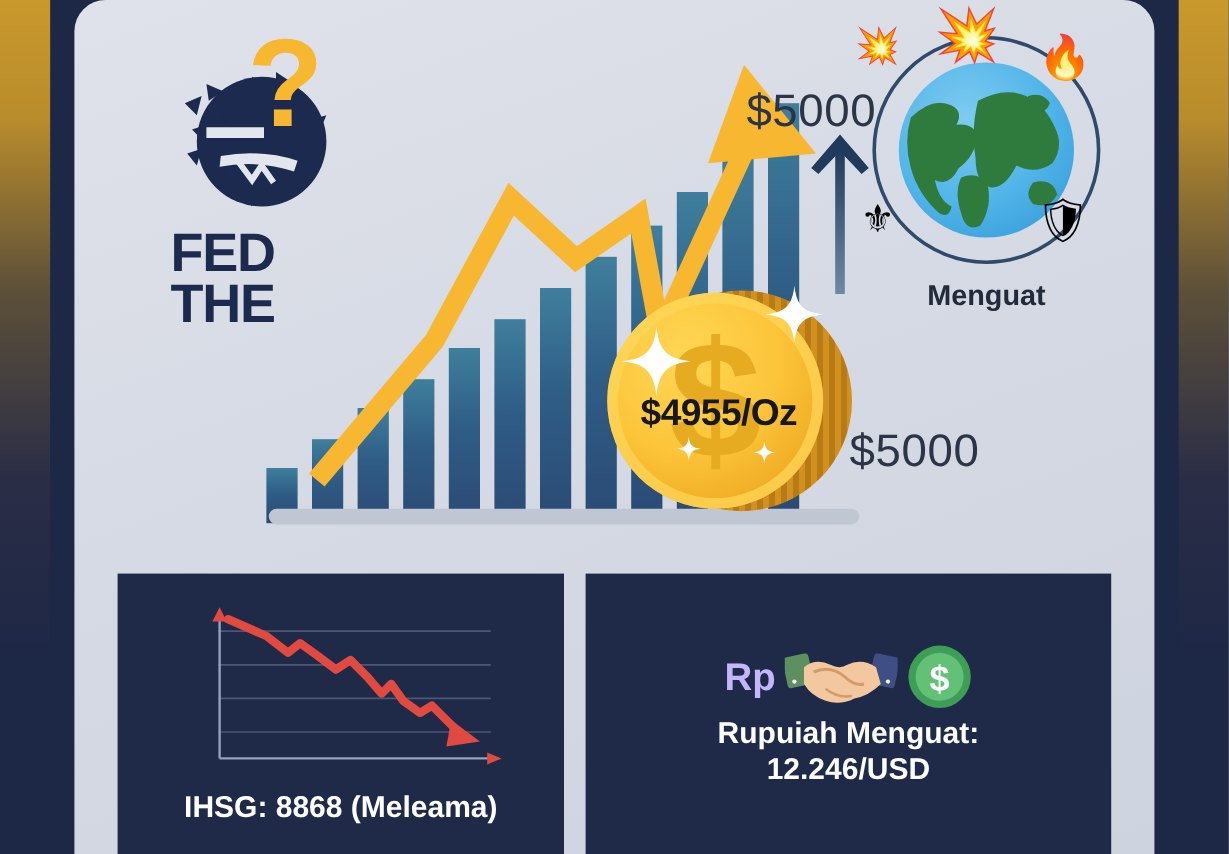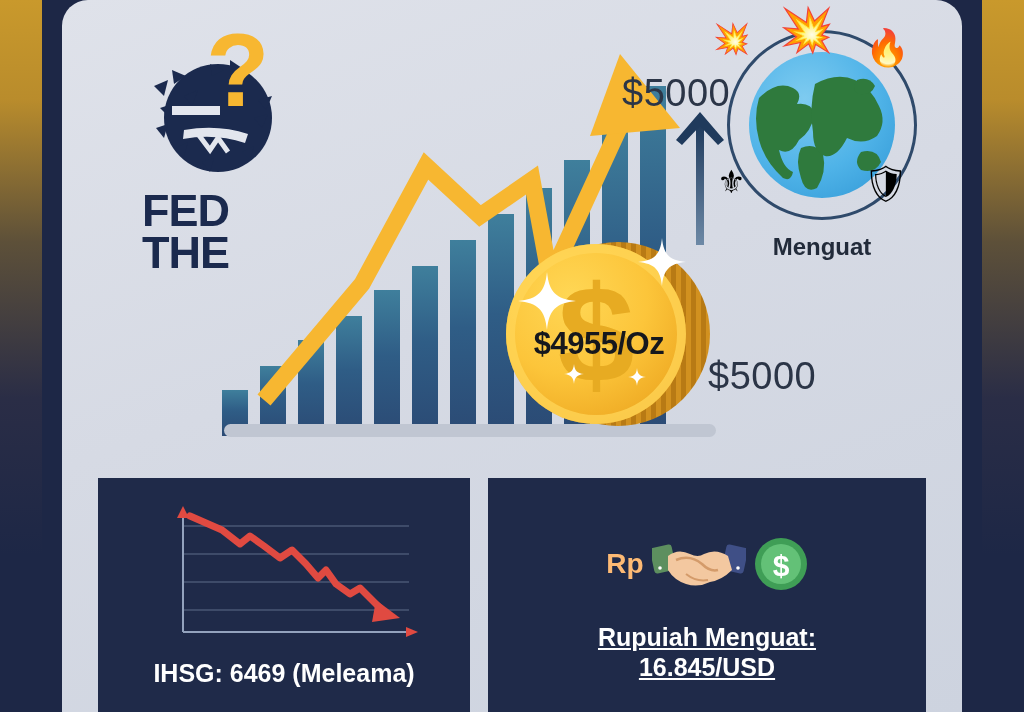--- a/index.html
+++ b/index.html
@@ -127,22 +127,22 @@
   .panel-caption{
     position:absolute; left:0; right:0; color:#ffffff; font-weight:bold;
     text-align:center; font-size:25px; line-height:1.2;
   }
   #ihsg-chart{ position:absolute; left:66px; top:24px; width:260px; height:142px; }
   #ihsg-caption{ top:180px; }
   #rupiah-row{
     position:absolute; left:0; right:0; top:56px;
     display:flex; align-items:center; justify-content:center; gap:8px;
   }
-  #rp-text{ color:#fdba74; font-size:28px; font-weight:bold; }
-  #rupiah-caption{ top:144px;text-decoration:underline; }
+  #rp-text{ color:#c4b5fd; font-size:32px; font-weight:bold; }
+  #rupiah-caption{ top:118px; }
 </style>
 </head>
 <body>
 
 <div id="stage">
 
   <div class="edge-gold left"></div>
   <div class="edge-dark l"></div>
   <div class="edge-gold right"></div>
   <div class="edge-dark r"></div>
@@ -264,21 +264,21 @@
         </g>
         <g stroke="#93a2bd" stroke-width="2" fill="none">
           <line x1="19" y1="14" x2="19" y2="130"></line>
           <line x1="19" y1="130" x2="246" y2="130"></line>
         </g>
         <polygon points="19,4 25,16 13,16" fill="#e04a41"></polygon>
         <polygon points="254,130 242,125 242,135" fill="#e04a41"></polygon>
         <path d="M26 14 L58 28 L76 42 L86 34 L100 44 L116 56 L128 48 L142 62 L154 76 L162 68 L172 82 L186 92 L196 86 L206 96 L218 108" stroke="#e04a41" stroke-width="7" fill="none" stroke-linejoin="round" stroke-linecap="round"></path>
         <polygon points="212,98 236,116 208,120" fill="#e04a41"></polygon>
       </svg>
-      <div class="panel-caption" id="ihsg-caption">IHSG: 6469 (Meleama)</div>
+      <div class="panel-caption" id="ihsg-caption">IHSG: 8868 (Meleama)</div>
     </div>
 
     <div class="panel" id="panel-right">
       <div id="rupiah-row">
         <span id="rp-text">Rp</span>
         <svg width="94" height="60" viewBox="0 0 94 60">
           <rect x="0" y="12" width="22" height="26" rx="3" fill="#5d8f5f" transform="rotate(-12 11 25)"></rect>
           <rect x="72" y="12" width="22" height="26" rx="3" fill="#3f4f86" transform="rotate(12 83 25)"></rect>
           <path d="M16 22 q10 -8 22 -2 q8 4 14 0 q12 -6 24 2 l4 14 q-10 10 -22 12 q-12 6 -24 2 q-12 -4 -18 -14 z" fill="#f3c8a0"></path>
           <path d="M24 26 q14 -6 26 4 q8 8 16 6" stroke="#d49b6a" stroke-width="2.5" fill="none"></path>
@@ -287,18 +287,18 @@
           <circle cx="86" cy="34" r="1.8" fill="#fff"></circle>
         </svg>
         <svg width="54" height="54" viewBox="0 0 54 54">
           <circle cx="27" cy="27" r="26" fill="#3f9e56"></circle>
           <circle cx="27" cy="27" r="20" fill="#63c177"></circle>
           <text x="27" y="39" text-anchor="middle" font-size="30" font-weight="bold" fill="#ffffff" font-family="Liberation Sans, sans-serif">$</text>
         </svg>
       </div>
       <div class="panel-caption" id="rupiah-caption">
         <div>Rupuiah Menguat:</div>
-        <div>16.845/USD</div>
+        <div>12.246/USD</div>
       </div>
     </div>
 
   </div>
 </div>
 
 </body></html>

